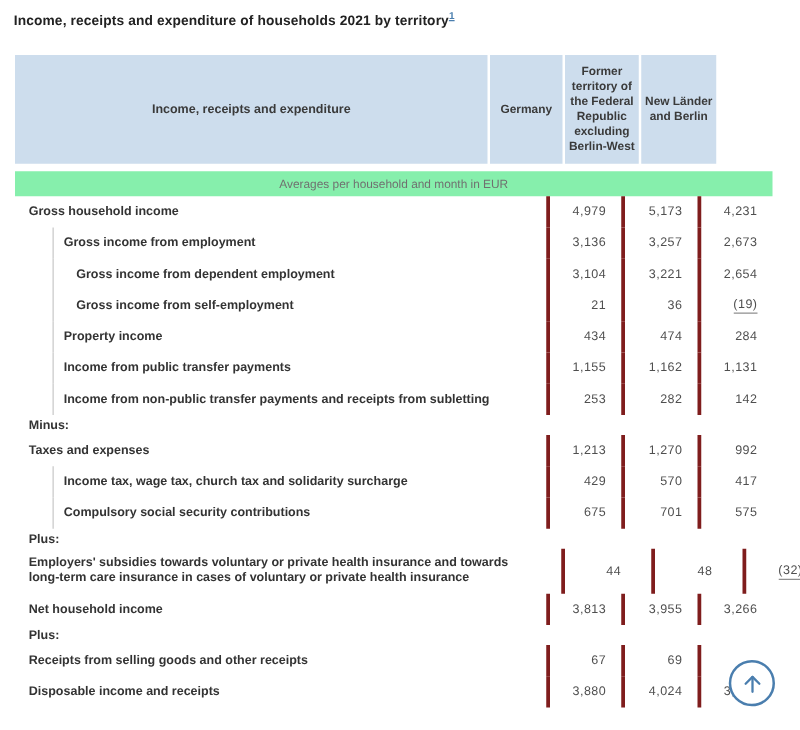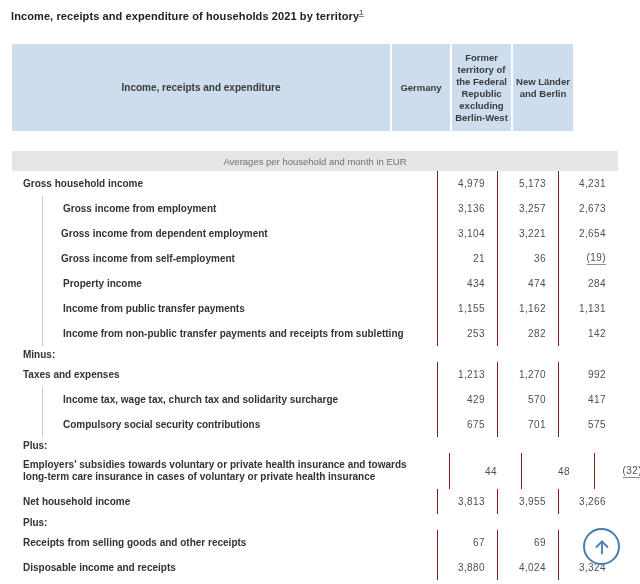--- a/index.html
+++ b/index.html
@@ -20,37 +20,37 @@
   .thead{display:flex;gap:2px;height:87px;}
   .th{
     background:#cddded;display:flex;align-items:center;justify-content:center;
     text-align:center;font-weight:bold;color:#3a3a3a;box-sizing:border-box;
   }
   .th.c0{width:378px;font-size:10px;}
   .th.c1{width:58px;font-size:9.5px;line-height:12px;padding:2px;}
   .th.c2{width:59px;font-size:9.5px;line-height:12px;padding:2px;}
   .th.c3{width:60px;font-size:9.5px;line-height:12px;padding:2px;}
   .subhead{
-    margin-top:20px;height:20px;background:#e5e5e5;
+    margin-top:6px;height:20px;background:#86efac;
     display:flex;align-items:center;justify-content:center;
     font-size:9.5px;color:#707070;
   }
   
   .row{display:flex;width:606px;}
   .row.data{min-height:25px;}
   .row.tall{min-height:36px;gap:12px;}
   .lbl{
     flex:0 0 425px;display:flex;align-items:center;box-sizing:border-box;
     padding:3px 12px 3px 11px;font-size:10px;font-weight:bold;color:#333333;line-height:12px;
   }
   .ind1 .lbl,.ind2 .lbl{margin-left:30px;flex-basis:395px;border-left:1px solid #c9c9c9;}
-  .ind1 .lbl{padding-left:20px;}
+  .ind1 .lbl{padding-left:8px;}
   .ind2 .lbl{padding-left:18px;}
   .num{
-    box-sizing:border-box;border-left:1px solid #7f1d1d;
+    box-sizing:border-box;border-left:3px solid #7f1d1d;
     display:flex;align-items:center;justify-content:flex-end;
     padding-right:12px;font-size:10px;color:#4f4f4f;letter-spacing:.4px;
   }
   .num.n0{flex:0 0 60px;}
   .num.n1{flex:0 0 61px;}
   .num.n2{flex:0 0 60px;}
   .row.group{min-height:16px;align-items:center;}
   .glabel{padding-left:11px;font-size:10px;font-weight:bold;color:#333333;}
   .u{border-bottom:1px solid #8f8f8f;padding-bottom:1px;}
   

